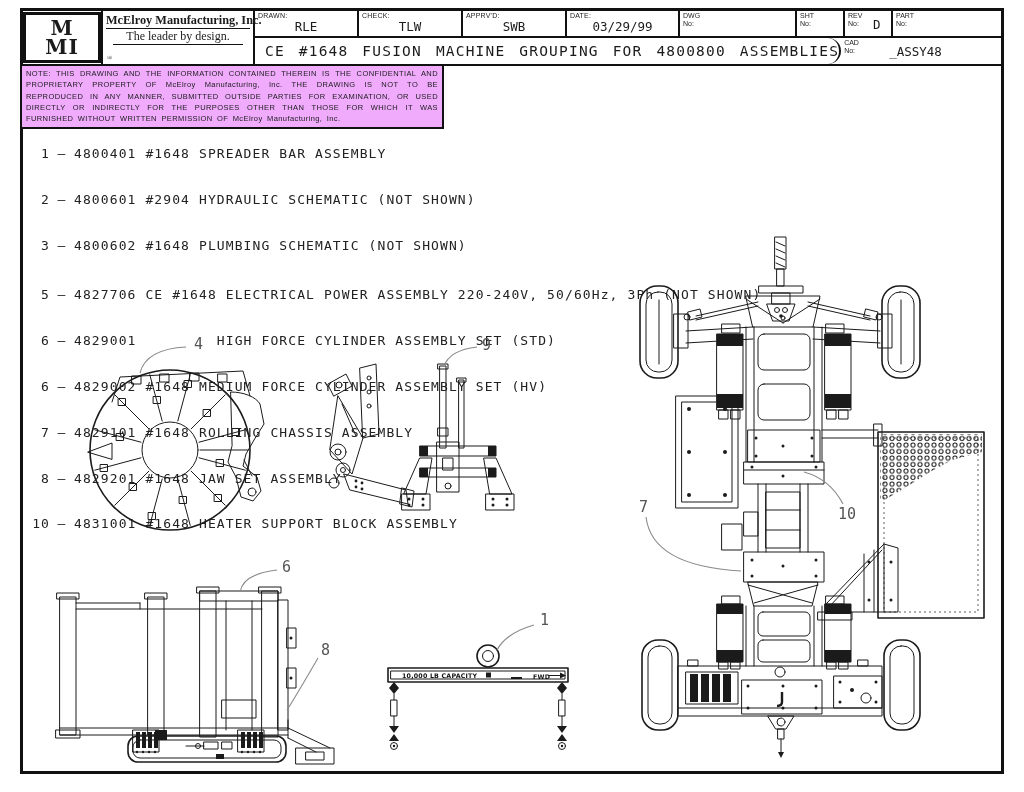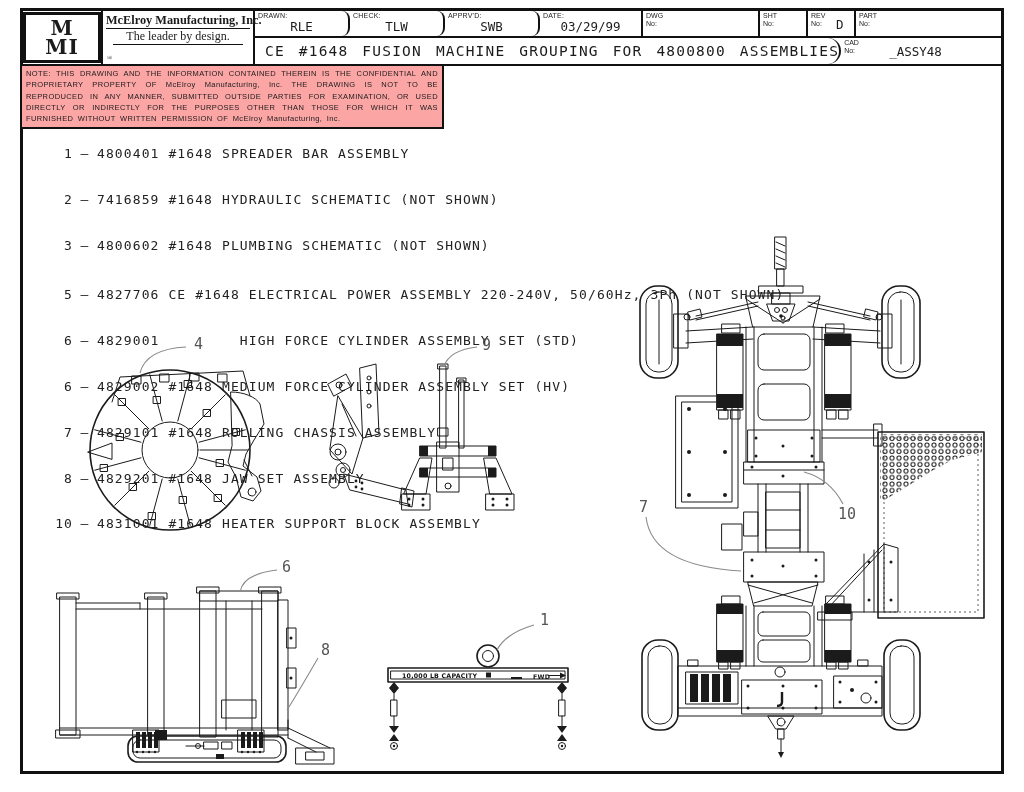--- a/index.html
+++ b/index.html
@@ -26,36 +26,36 @@
   .tb-right{flex:1;display:flex;flex-direction:column;}
   .tb-row1{height:27px;border-bottom:2px solid #111;display:flex;box-sizing:border-box;}
   .tb-cell{border-right:2px solid #111;box-sizing:border-box;position:relative;
            font-family:"Liberation Sans",sans-serif;}
   .tb-cell:last-child{border-right:none;}
   .cl{position:absolute;top:1px;left:3px;font-size:7px;letter-spacing:0.2px;}
   .cl2{position:absolute;top:1px;left:3px;font-size:7px;line-height:1.15;}
   .cv{position:absolute;top:8px;left:0;width:100%;text-align:center;
       font-family:"DejaVu Sans Mono",monospace;font-size:12.5px;}
   .cv-side{position:absolute;top:6px;left:42px;font-family:"DejaVu Sans Mono",monospace;font-size:12.5px;}
-  .w95{width:95px;border-radius:8px;}.w103{width:103px;}.w117{width:117px;}.w48{width:48px;}
+  .w95{width:104px;}.w103{width:113px;}.w117{width:117px;}.w48{width:48px;}
   .wflex{flex:1;}
   .tb-row2{height:26px;display:flex;box-sizing:border-box;}
   .tb-title{flex:1;border-right:2px solid #111;box-sizing:border-box;display:flex;align-items:center;
             padding-left:10px;font-family:"DejaVu Sans Mono",monospace;font-size:14.5px;
             letter-spacing:1.2px;word-spacing:4px;white-space:nowrap;border-radius:13px;}
   .tb-cad{width:161px;position:relative;box-sizing:border-box;}
 
   
   .notice{position:absolute;left:-3px;top:53px;width:424px;box-sizing:border-box;
-          border:2.5px solid #111;background:#fca5a5;padding:2px 4px 3px 4px;
+          border:2.5px solid #111;background:#f0abfc;padding:2px 4px 3px 4px;
           font-size:7.5px;letter-spacing:0.4px;word-spacing:2px;line-height:1.5;
           text-align:justify;font-family:"Liberation Sans",sans-serif;}
 
   
-  .parts{position:absolute;left:24px;top:105px;font-family:"DejaVu Sans Mono",monospace;
+  .parts{position:absolute;left:1px;top:105px;font-family:"DejaVu Sans Mono",monospace;
          font-size:13px;letter-spacing:1.1px;color:#222;white-space:pre;}
   .prow{height:15.8px;line-height:15.8px;}
   .prow.gap{margin-top:4px;}
   .pitem{display:inline-block;width:26px;text-align:right;}
   .pdash{display:inline-block;width:24px;text-align:center;}
 
   
   .art{position:absolute;left:0;top:0;width:1024px;height:792px;}
   .ln{fill:none;stroke:#1b1b1b;stroke-width:1;stroke-linecap:round;stroke-linejoin:round;}
   .th{stroke-width:1.6;}
@@ -140,21 +140,21 @@
             <span class="cv-side" style="left:48px;">_ASSY48</span>
           </div>
         </div>
       </div>
     </div>
 
     <div class="notice">NOTE: THIS DRAWING AND THE INFORMATION CONTAINED THEREIN IS THE CONFIDENTIAL AND PROPRIETARY PROPERTY OF McElroy Manufacturing, Inc. THE DRAWING IS NOT TO BE REPRODUCED IN ANY MANNER, SUBMITTED OUTSIDE PARTIES FOR EXAMINATION, OR USED DIRECTLY OR INDIRECTLY FOR THE PURPOSES OTHER THAN THOSE FOR WHICH IT WAS FURNISHED WITHOUT WRITTEN PERMISSION OF McElroy Manufacturing, Inc.</div>
 
     <div class="parts">
       <div class="prow"><span class="pitem">1</span><span class="pdash">–</span><span>4800401 #1648 SPREADER BAR ASSEMBLY</span></div>
-      <div class="prow"><span class="pitem">2</span><span class="pdash">–</span><span>7416859 #1648 HYDRAULIC SCHEMATIC (NOT SHOWN)</span></div>
+      <div class="prow"><span class="pitem">2</span><span class="pdash">–</span><span>4800601 #2904 HYDRAULIC SCHEMATIC (NOT SHOWN)</span></div>
       <div class="prow"><span class="pitem">3</span><span class="pdash">–</span><span>4800602 #1648 PLUMBING SCHEMATIC (NOT SHOWN)</span></div>
       <div class="prow gap"><span class="pitem">5</span><span class="pdash">–</span><span>4827706 CE #1648 ELECTRICAL POWER ASSEMBLY 220-240V, 50/60Hz, 3Ph (NOT SHOWN)</span></div>
       <div class="prow"><span class="pitem">6</span><span class="pdash">–</span><span>4829001         HIGH FORCE CYLINDER ASSEMBLY SET (STD)</span></div>
       <div class="prow"><span class="pitem">6</span><span class="pdash">–</span><span>4829002 #1648 MEDIUM FORCE CYLINDER ASSEMBLY SET (HV)</span></div>
       <div class="prow"><span class="pitem">7</span><span class="pdash">–</span><span>4829101 #1648 ROLLING CHASSIS ASSEMBLY</span></div>
       <div class="prow"><span class="pitem">8</span><span class="pdash">–</span><span>4829201 #1648 JAW SET ASSEMBLY</span></div>
       <div class="prow"><span class="pitem">10</span><span class="pdash">–</span><span>4831001 #1648 HEATER SUPPORT BLOCK ASSEMBLY</span></div>
     </div>
   </div>
 

